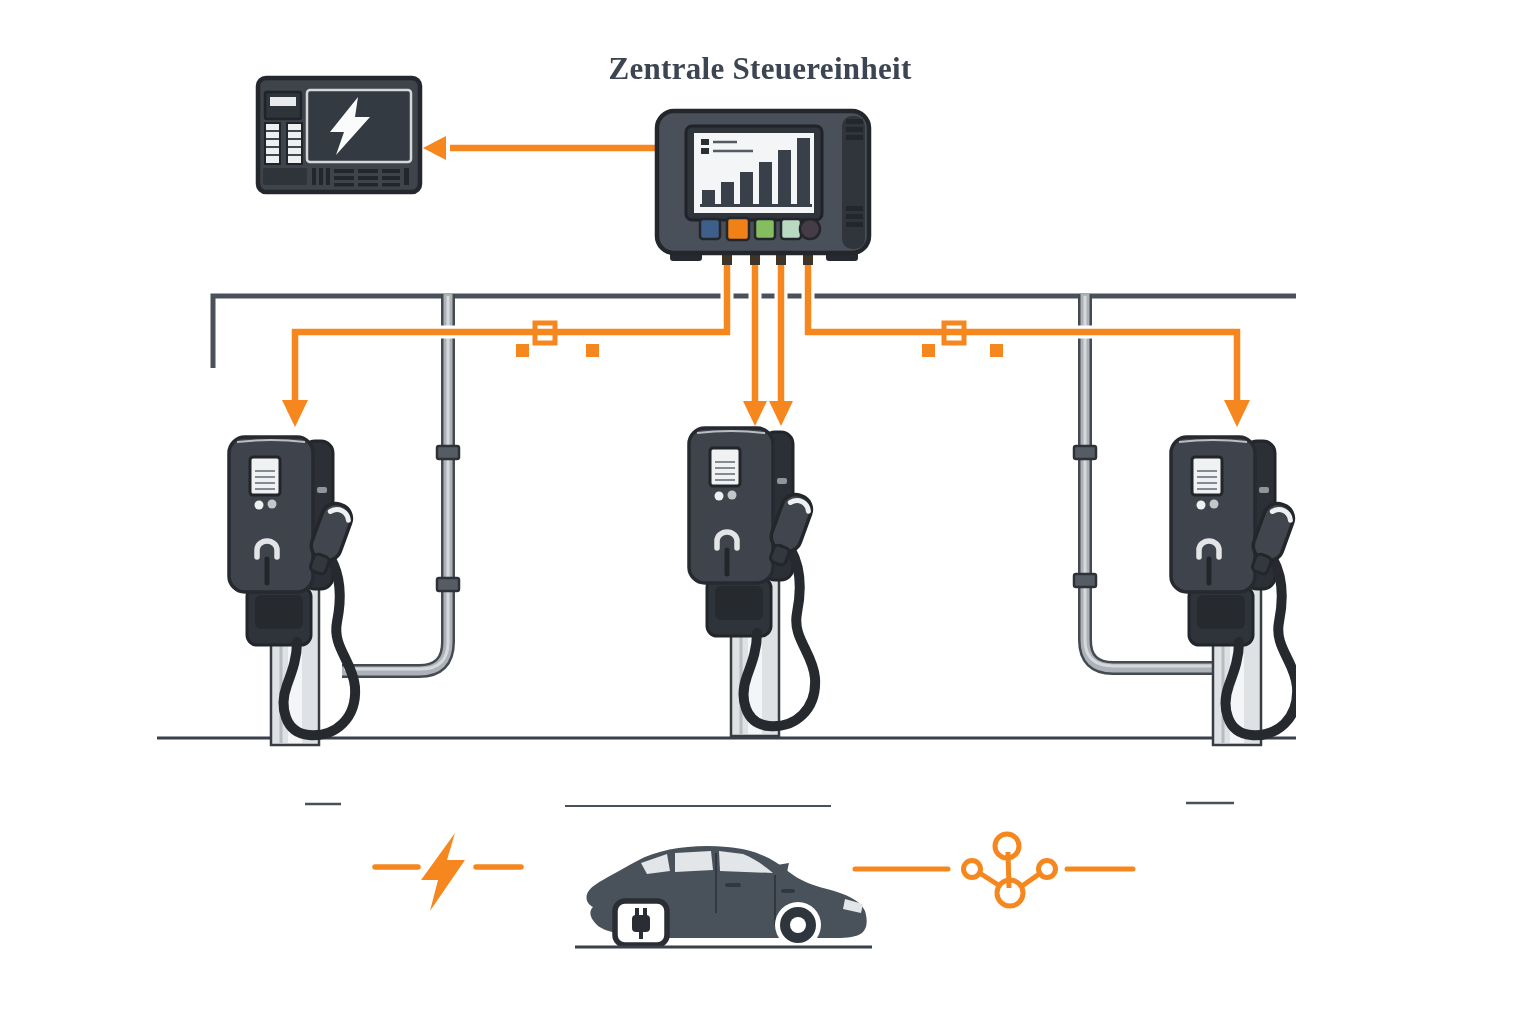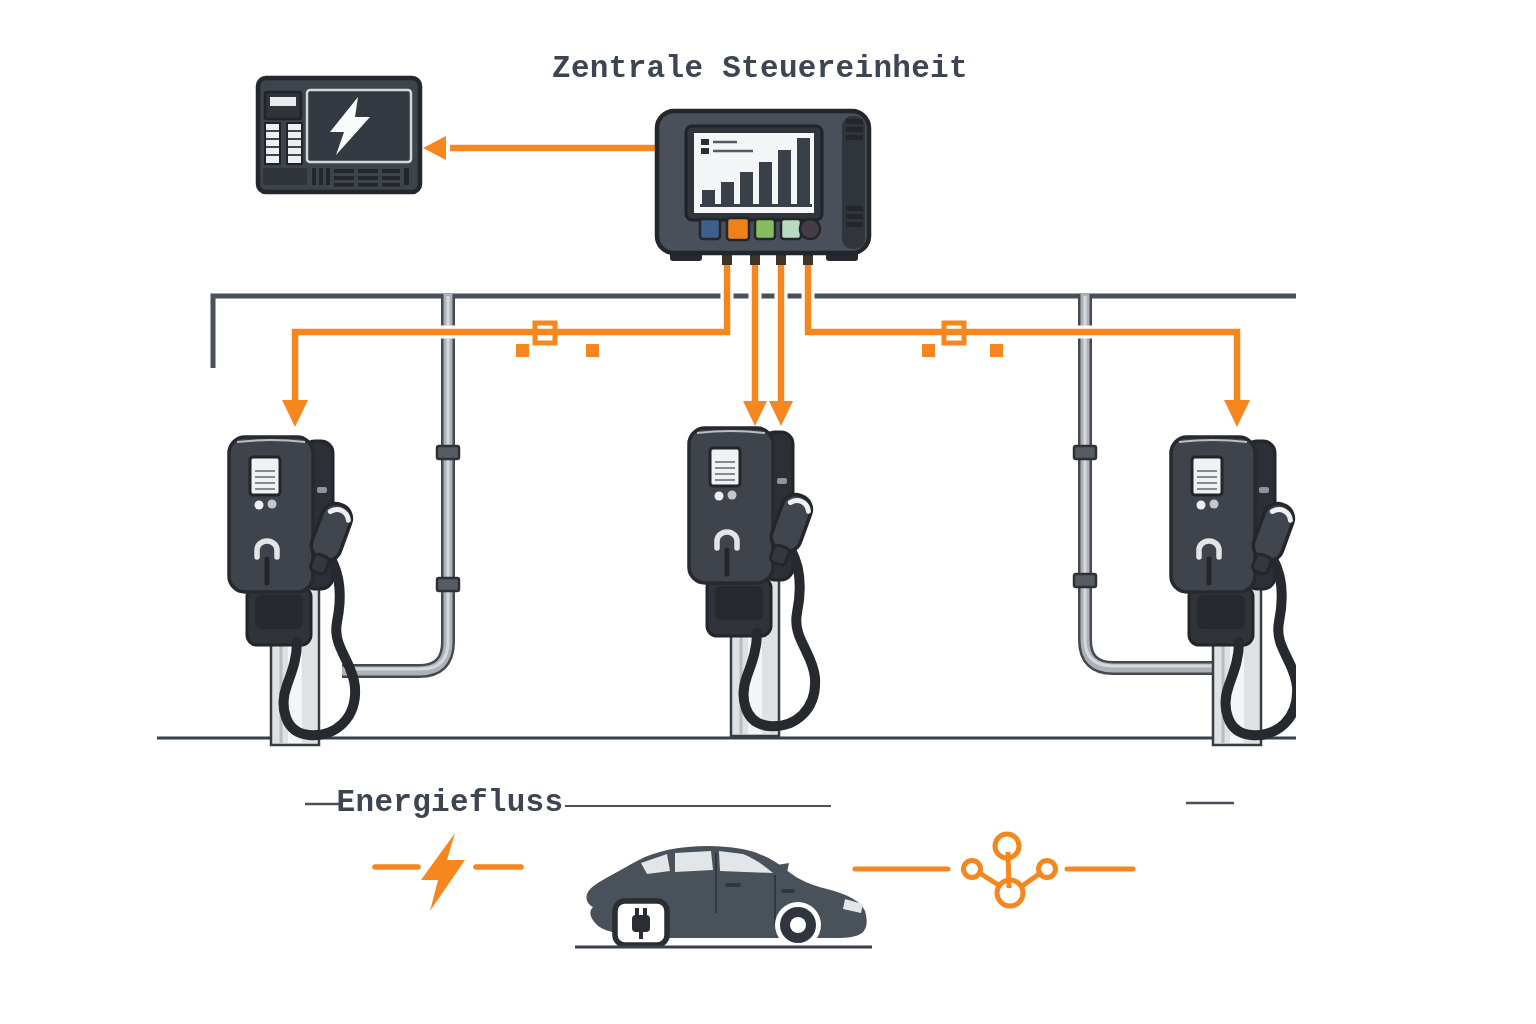--- a/index.html
+++ b/index.html
@@ -4,21 +4,21 @@
 <style>
   :root{
     --accent-orange:#F6871F;
     --line-gray:#4A515B;
     --text-dark:#3C4551;
     --device-dark:#3F444C;
     --background:#FFFFFF;
   }
   html,body{margin:0;padding:0;background:var(--background);}
   .stage{position:relative;width:1296px;height:1024px;background:var(--background);overflow:hidden;
-         font-family:Liberation Mono, monospace;}
+         font-family:Liberation Serif, serif;}
   .stage svg{position:absolute;left:0;top:0;}
   .label{position:absolute;font-weight:700;color:var(--text-dark);text-align:center;
          letter-spacing:.3px;line-height:1.1;}
   .title{left:500px;top:52px;width:520px;font-size:31px;}
   .legend-label-energy{left:326px;top:786px;width:248px;font-size:31px;}
   .legend-label-data{left:808px;top:786px;width:396px;font-size:31px;}
 
   
   .o-stroke{stroke:var(--accent-orange);fill:none;}
   .o-fill{fill:var(--accent-orange);}
@@ -246,14 +246,13 @@
         <rect x="57" y="70" width="18" height="17" rx="4"></rect>
         <rect x="60" y="63" width="4" height="8"></rect>
         <rect x="68" y="63" width="4" height="8"></rect>
         <rect x="64" y="87" width="4" height="7"></rect>
       </g>
       <line x1="0" y1="102" x2="297" y2="102" stroke="#39414B" stroke-width="3"></line>
     </g>
   </svg>
 
   <div class="label title">Zentrale Steuereinheit</div>
-  <div class="label legend-label-energy">Energiefluss</div>
 </div>
 
 </body></html>

